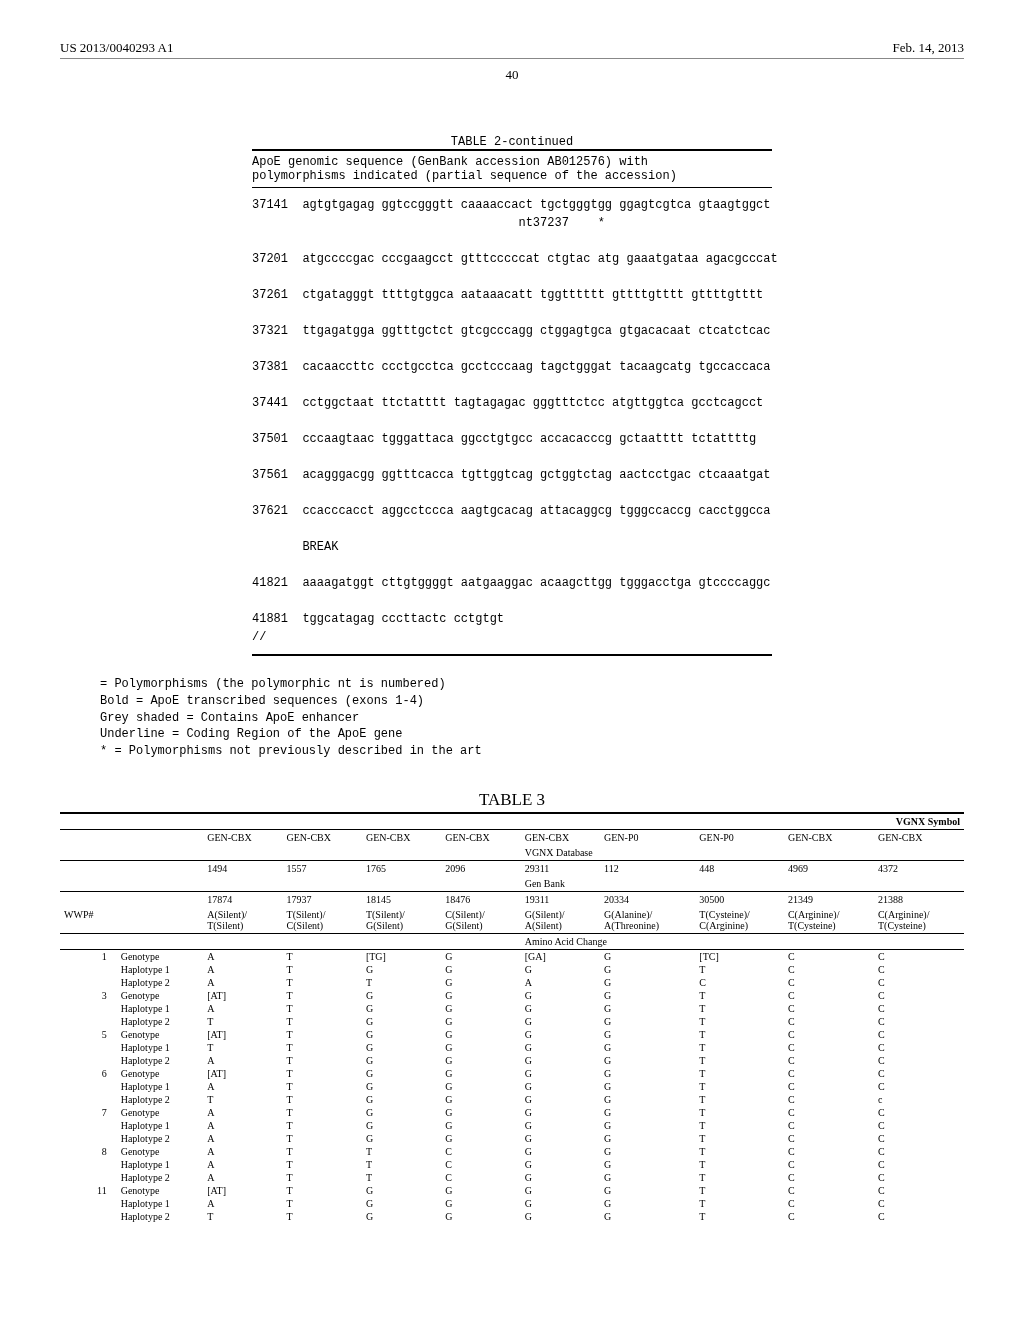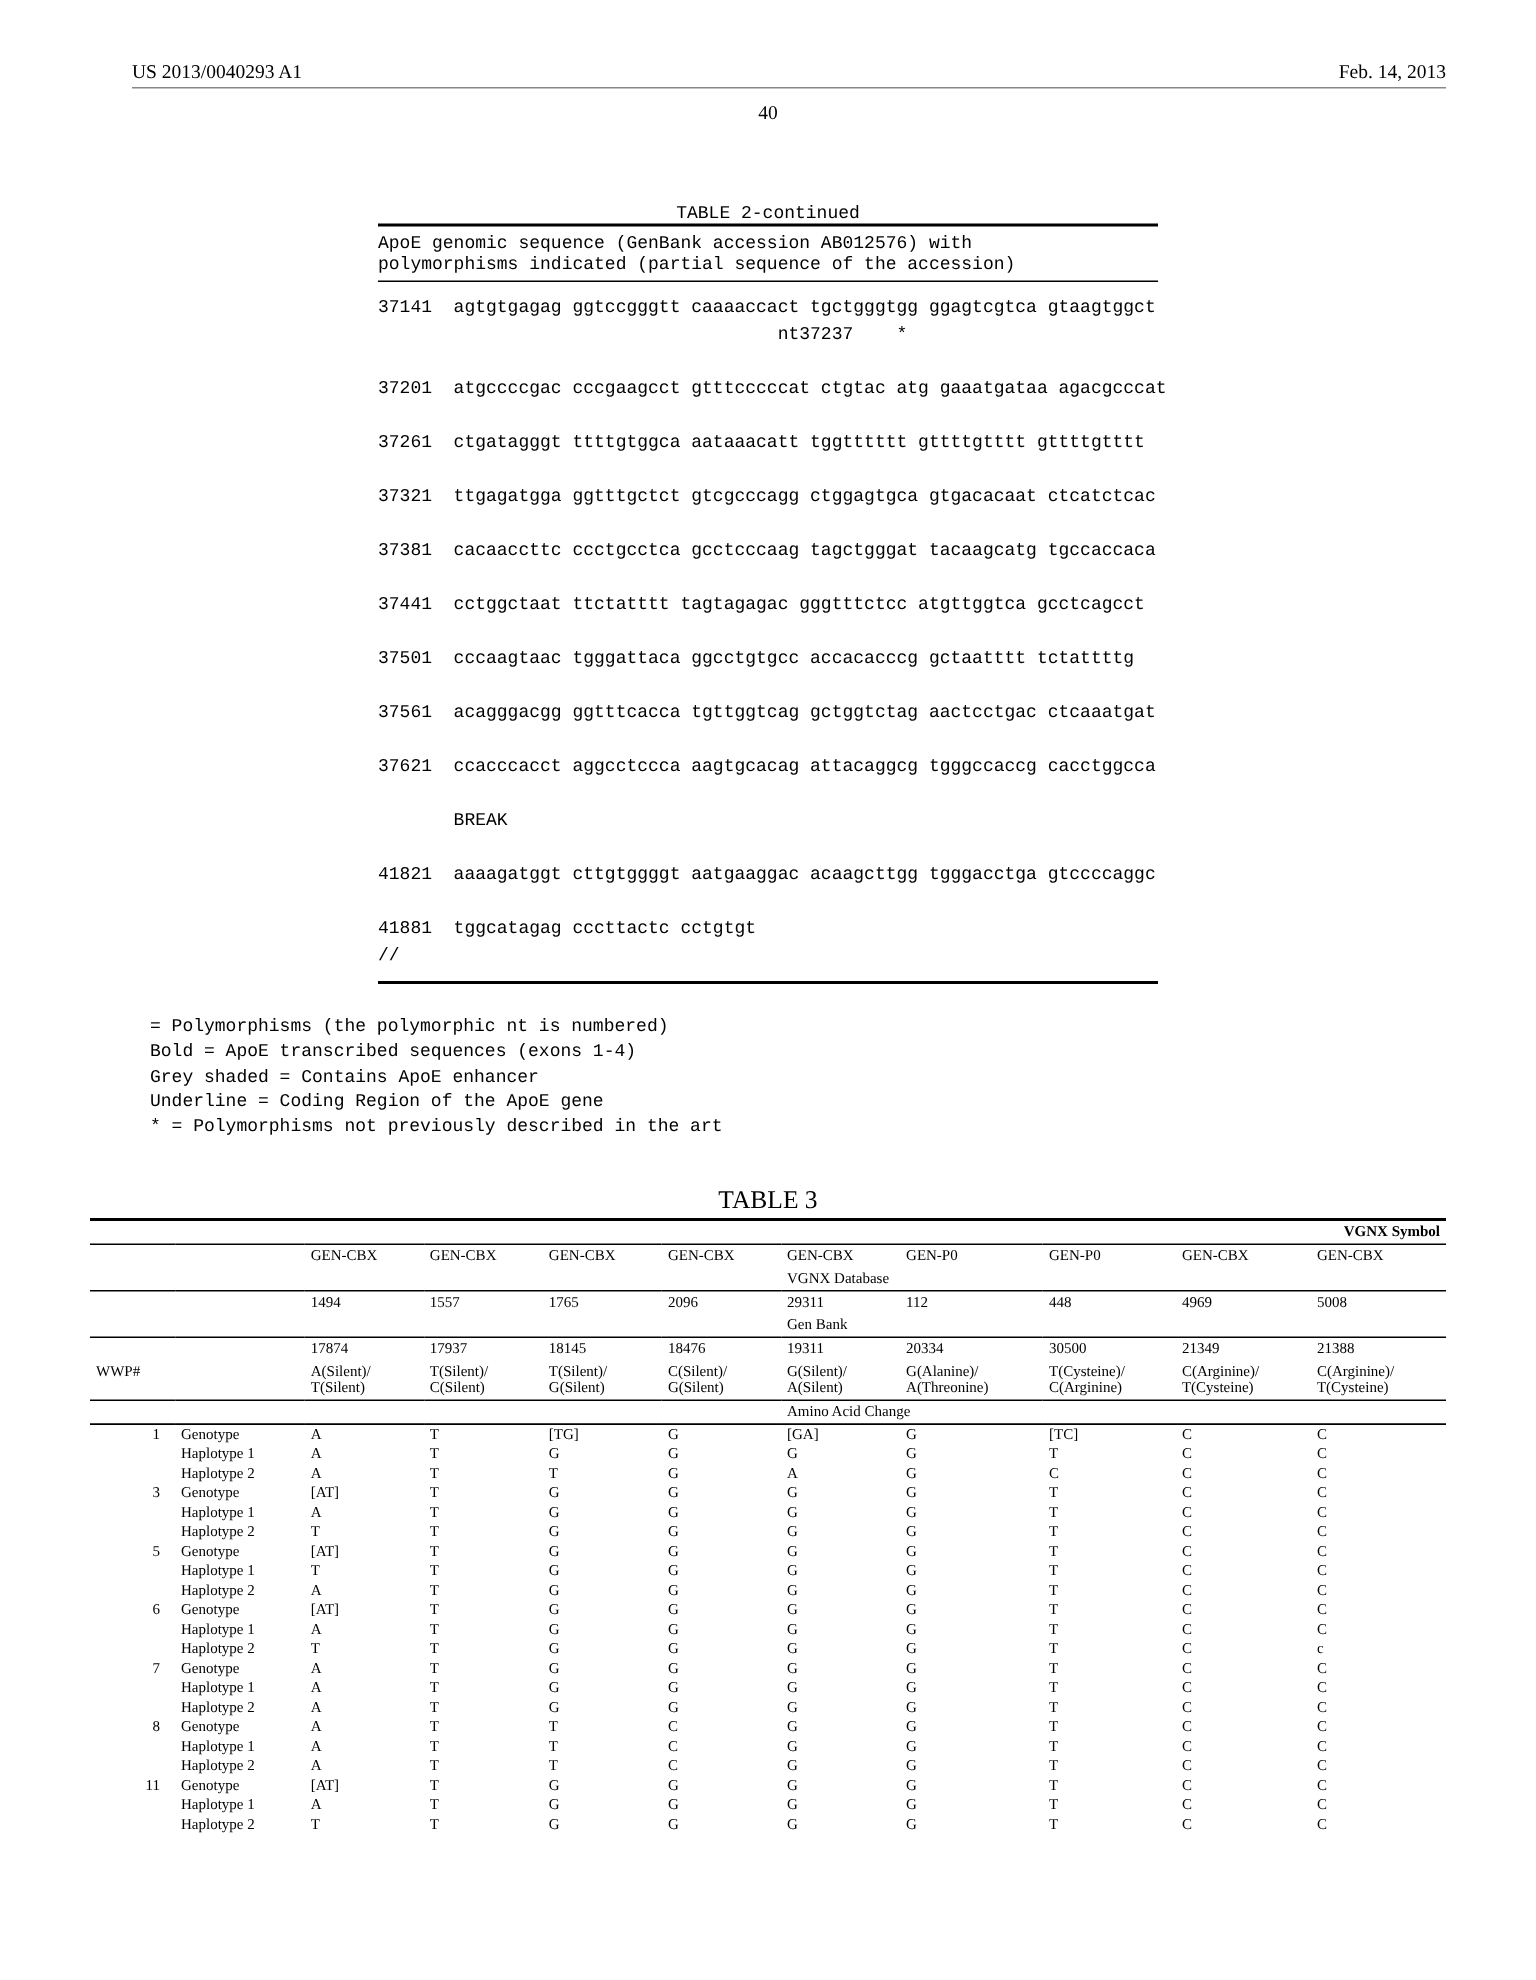--- a/index.html
+++ b/index.html
@@ -11,21 +11,20 @@
     box-sizing: border-box;
     color: #000;
     background: #fff;
   }
   .header-row {
     display: flex;
     justify-content: space-between;
     border-bottom: 1px solid #888;
     padding-bottom: 2px;
     margin-bottom: 8px;
-    margin-left: 28px;
   }
   .page-number {
     text-align: center;
     margin-bottom: 52px;
   }
   .mono {
     font-family: "Courier New", monospace;
     font-size: 12px;
     white-space: pre;
   }
@@ -160,21 +159,21 @@
     <tr class="table3-header" id="dbrow">
       <td colspan="2"></td>
     <td>1494</td>
           <td>1557</td>
           <td>1765</td>
           <td>2096</td>
           <td>29311</td>
           <td>112</td>
           <td>448</td>
           <td>4969</td>
-          <td>5008</td>
+          <td>4372</td>
         </tr>
 
     <tr class="table3-header row-divider">
       <td colspan="2"></td>
       <td colspan="4"></td>
       <td colspan="2" style="text-align:left;">Gen Bank</td>
       <td colspan="3"></td>
     </tr>
 
     <tr class="table3-header" id="gbrow">

